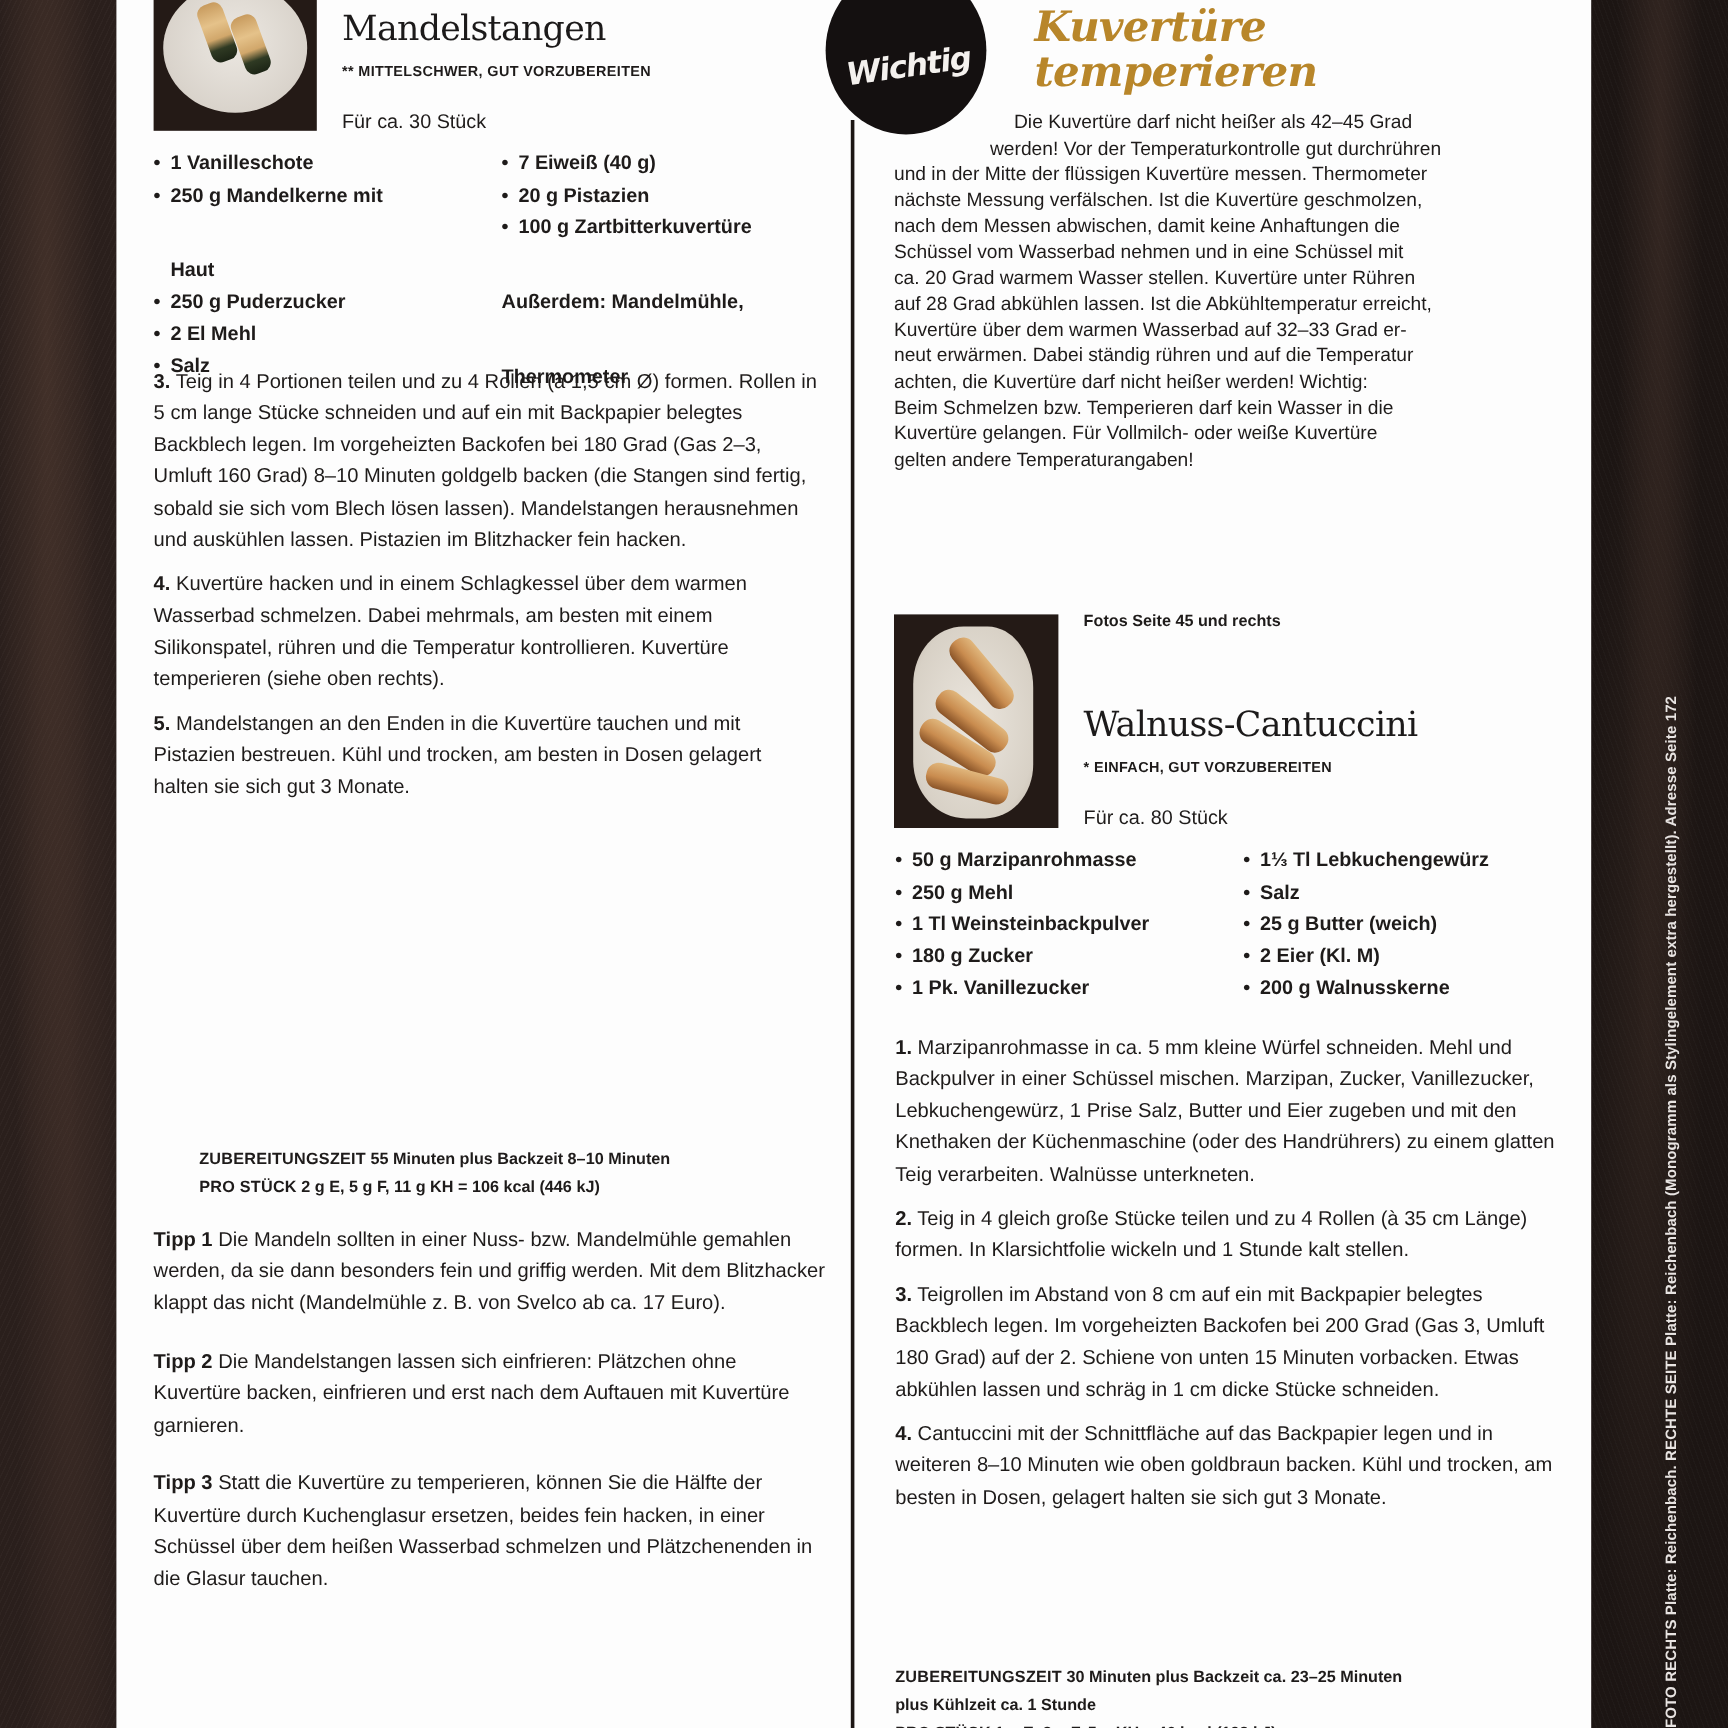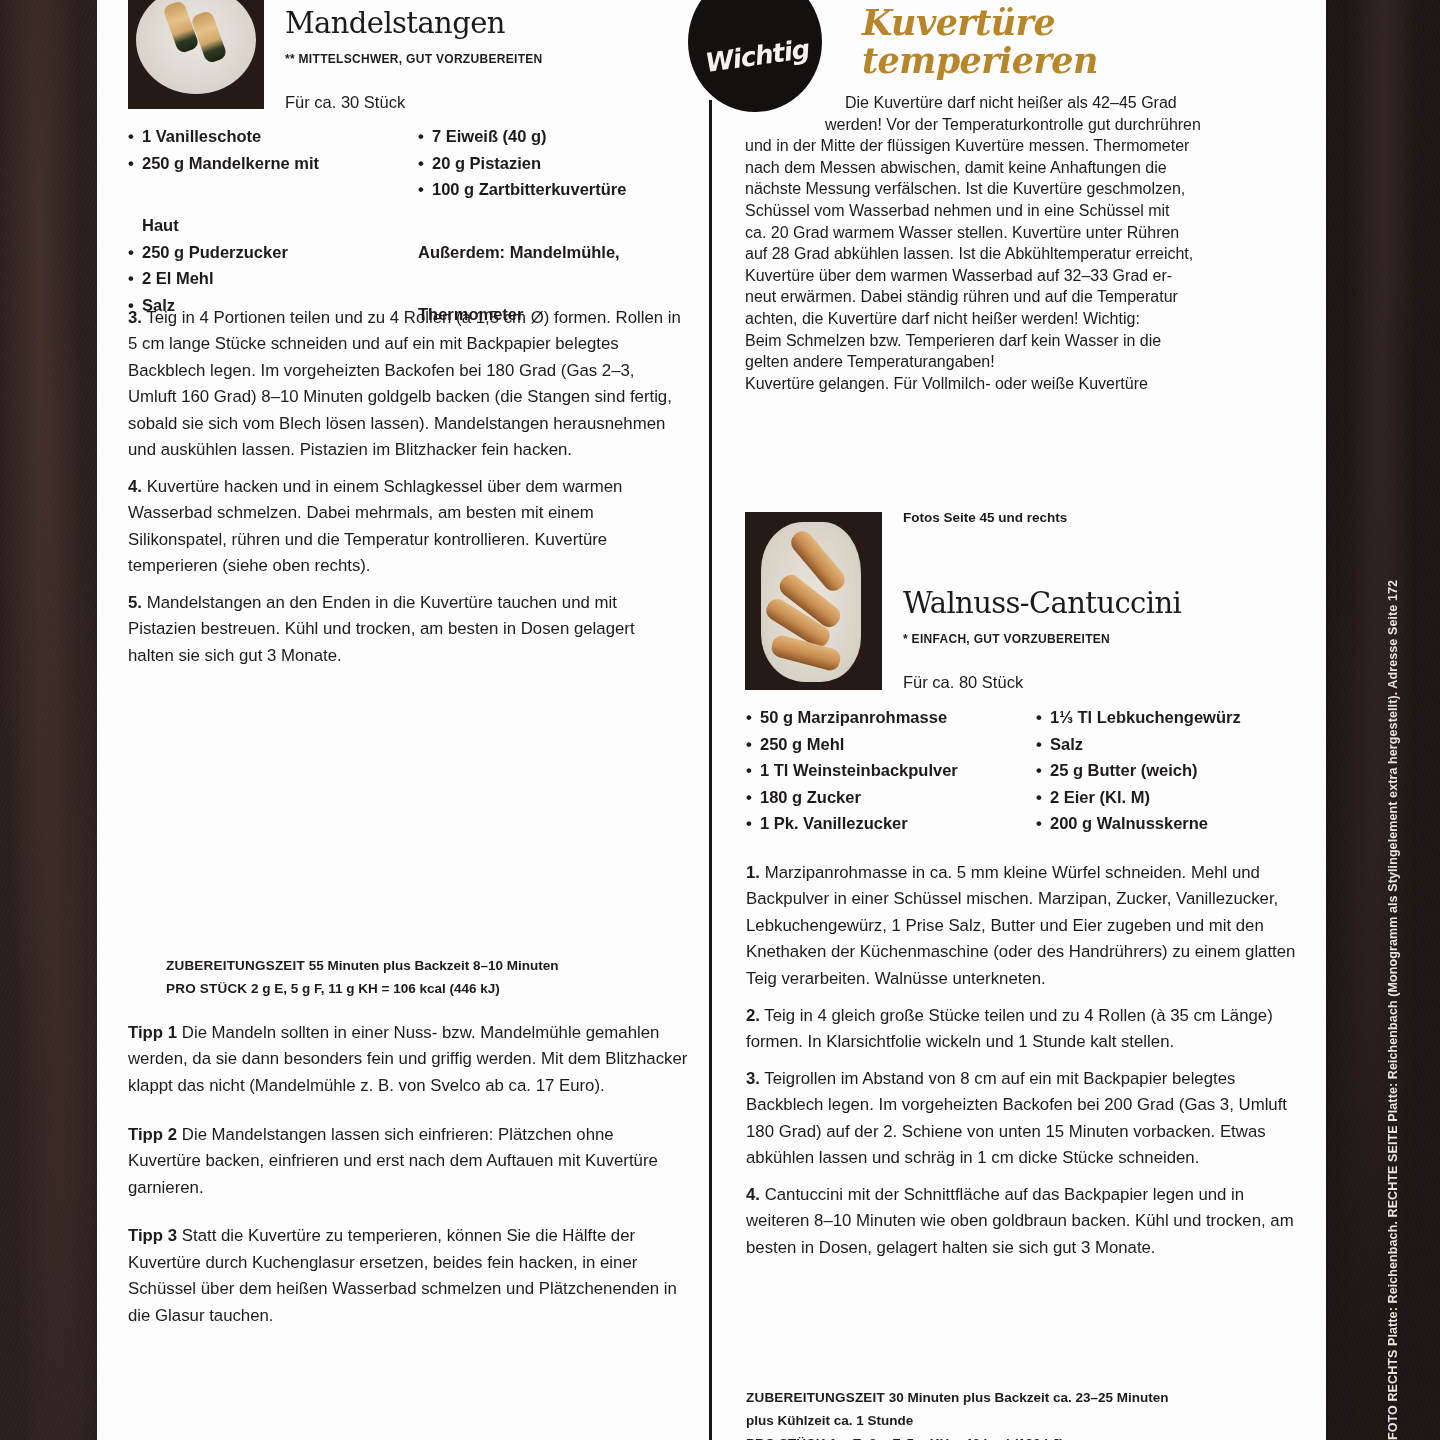--- a/index.html
+++ b/index.html
@@ -162,31 +162,31 @@
   <span>Wichtig</span>
 </div>
 <div class="box-title">
   <div>Kuvertüre</div>
   <div>temperieren</div>
 </div>
 <div class="box-body">
   <span class="l" style="padding-left:100px;">Die Kuvertüre darf nicht heißer als 42–45 Grad</span>
   <span class="l" style="padding-left:80px;">werden! Vor der Temperaturkontrolle gut durchrühren</span>
   <span class="l">und in der Mitte der flüssigen Kuvertüre messen. Thermometer</span>
+  <span class="l">nächste Messung verfälschen. Ist die Kuvertüre geschmolzen,</span>
   <span class="l">nach dem Messen abwischen, damit keine Anhaftungen die</span>
-  <span class="l">nächste Messung verfälschen. Ist die Kuvertüre geschmolzen,</span>
   <span class="l">Schüssel vom Wasserbad nehmen und in eine Schüssel mit</span>
   <span class="l">ca. 20 Grad warmem Wasser stellen. Kuvertüre unter Rühren</span>
   <span class="l">auf 28 Grad abkühlen lassen. Ist die Abkühltemperatur erreicht,</span>
   <span class="l">Kuvertüre über dem warmen Wasserbad auf 32–33 Grad er-</span>
   <span class="l">neut erwärmen. Dabei ständig rühren und auf die Temperatur</span>
   <span class="l">achten, die Kuvertüre darf nicht heißer werden! Wichtig:</span>
   <span class="l">Beim Schmelzen bzw. Temperieren darf kein Wasser in die</span>
+  <span class="l">Kuvertüre gelangen. Für Vollmilch- oder weiße Kuvertüre</span>
   <span class="l">gelten andere Temperaturangaben!</span>
-  <span class="l">Kuvertüre gelangen. Für Vollmilch- oder weiße Kuvertüre</span>
 </div>
 
 <div class="photo photo-cantu">
   <div class="plate-wavy"></div>
   <div class="biscotti b1"></div>
   <div class="biscotti b2"></div>
   <div class="biscotti b3"></div>
   <div class="biscotti b4"></div>
 </div>
 <div class="photo-caption">Fotos Seite 45 und rechts</div>

